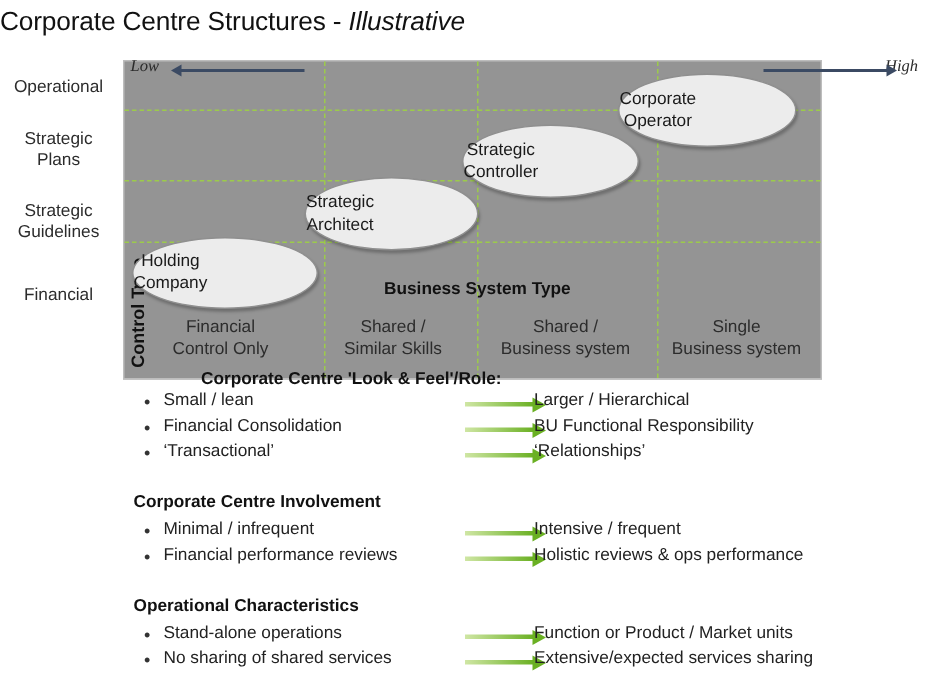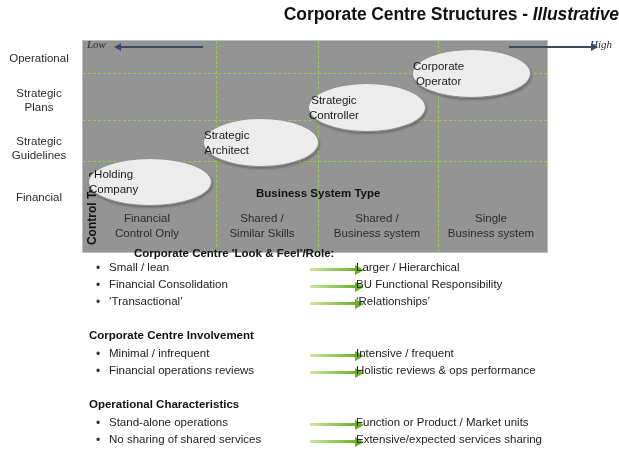--- a/index.html
+++ b/index.html
@@ -9,22 +9,22 @@
     font-family:"Liberation Sans", sans-serif;
     color:#1a1a1a;
     overflow:hidden;
     position:relative;
   }
   .page{position:relative;width:619px;height:456px;}
 
   
   .title{
     position:absolute;left:0;top:4px;width:619px;
-    text-align:right;
-    font-size:17.5px;font-weight:bold;letter-spacing:-0.1px;
+    text-align:left;
+    font-size:17.5px;font-weight:normal;letter-spacing:-0.1px;
     color:#111111;
     white-space:nowrap;
   }
   .title .ital{font-style:italic;}
 
   
   .matrix-wrap{position:absolute;left:0;top:0;width:619px;height:250px;}
 
   .plot{
     position:absolute;left:82px;top:40px;width:466px;height:213px;
@@ -259,21 +259,21 @@
     <div class="sect-head" style="left:89px;top:86px;">Corporate Centre Involvement</div>
 
     <div class="bullet-row" style="left:96px;top:104px;width:515px;">
       <span class="dot">•</span>
       <span class="left-txt">Minimal / infrequent</span>
       <span class="garrow"></span>
       <span class="right-txt">Intensive / frequent</span>
     </div>
     <div class="bullet-row" style="left:96px;top:121px;width:515px;">
       <span class="dot">•</span>
-      <span class="left-txt">Financial operations reviews</span>
+      <span class="left-txt">Financial performance reviews</span>
       <span class="garrow"></span>
       <span class="right-txt">Holistic reviews &amp; ops performance</span>
     </div>
 
     <div class="sect-head" style="left:89px;top:155px;">Operational Characteristics</div>
 
     <div class="bullet-row" style="left:96px;top:173px;width:515px;">
       <span class="dot">•</span>
       <span class="left-txt">Stand-alone operations</span>
       <span class="garrow"></span>

